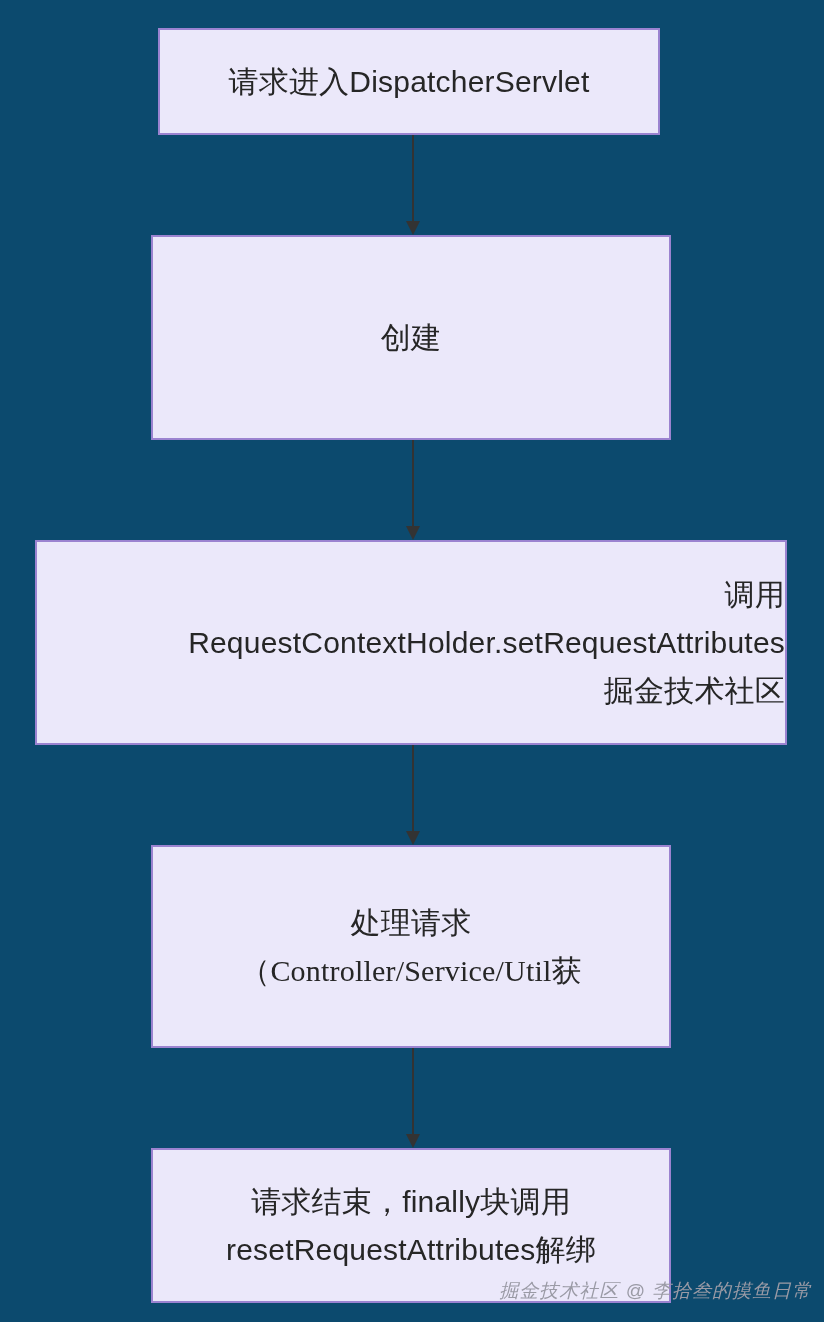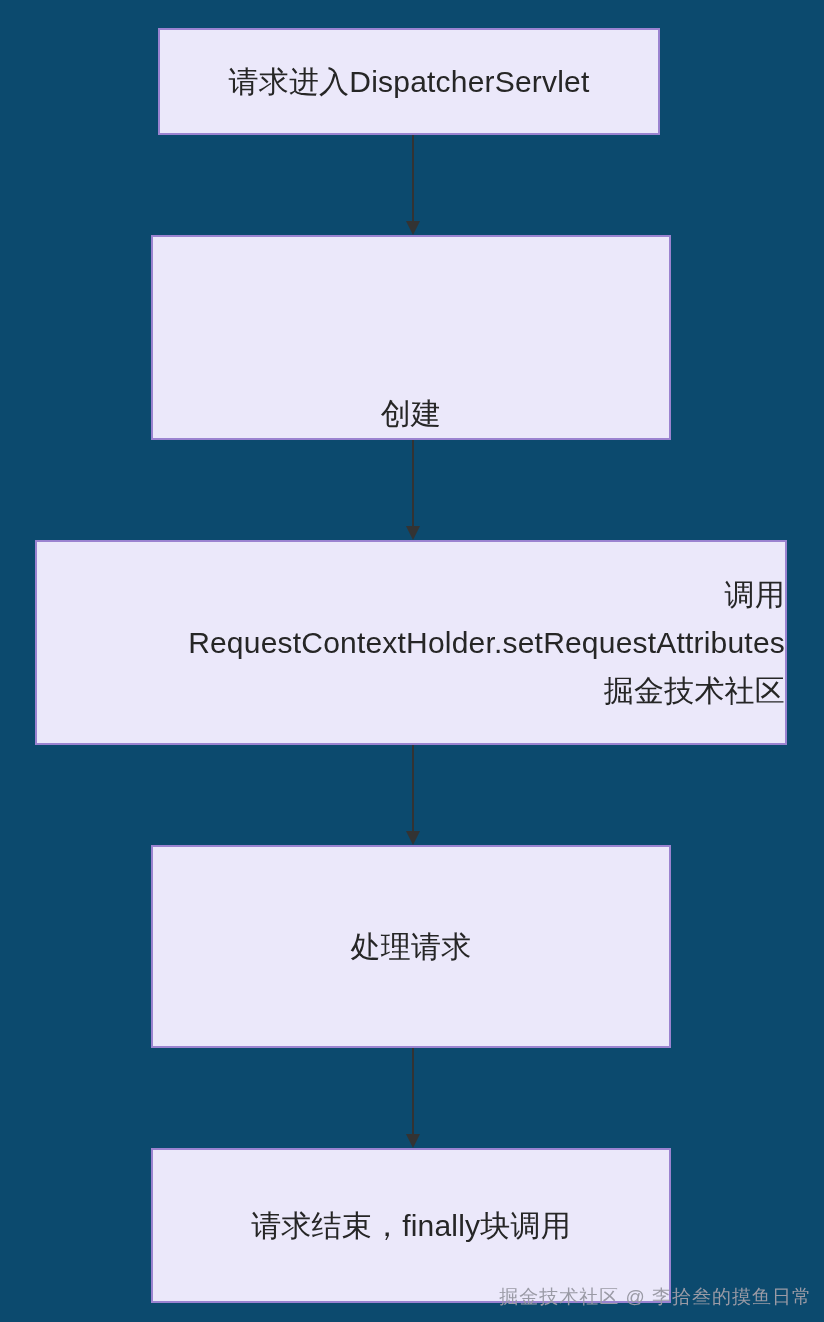--- a/index.html
+++ b/index.html
@@ -31,21 +31,21 @@
     line-height: 48px;
     text-align: center;
     letter-spacing: 0.2px;
     white-space: nowrap;
   }
   .node .ln {
     display: block;
   }
   
   #node-1 { left: 158px; top: 28px;   width: 502px; height: 107px; }
-  #node-2 { left: 151px; top: 235px;  width: 520px; height: 205px; justify-content: flex-end; }
+  #node-2 { left: 151px; top: 235px;  width: 520px; height: 205px; }
   #node-3 { left: 35px;  top: 540px;  width: 752px; height: 205px; align-items: flex-end; }
   #node-4 { left: 151px; top: 845px;  width: 520px; height: 203px; font-family: Liberation Serif, serif; }
   #node-5 { left: 151px; top: 1148px; width: 520px; height: 155px; }
 
   
   .edge {
     position: absolute;
     left: 406px;
     width: 14px;
   }
@@ -77,23 +77,24 @@
   #edge-3 .shaft { height: 88px; }
   #edge-3 .head  { top: 86px; }
 
   #edge-4 { top: 1048px; height: 100px; }
   #edge-4 .shaft { height: 88px; }
   #edge-4 .head  { top: 86px; }
 
   #watermark {
     position: absolute;
     right: 12px;
-    bottom: 12px;
+    bottom: 18px;
     font-size: 19px;
     color: #9a9aa5;
+    font-style: italic;
     letter-spacing: 1px;
     white-space: nowrap;
   }
 </style>
 </head>
 <body>
 
 <div id="canvas">
 
   <div class="node" id="node-1">
@@ -120,26 +121,28 @@
     <span class="ln">掘金技术社区</span>
   </div>
 
   <div class="edge" id="edge-3">
     <div class="shaft"></div>
     <div class="head"></div>
   </div>
 
   <div class="node" id="node-4">
     <span class="ln">处理请求</span>
+    <span class="ln">（Controller/Service/Util获</span>
   </div>
 
   <div class="edge" id="edge-4">
     <div class="shaft"></div>
     <div class="head"></div>
   </div>
 
   <div class="node" id="node-5">
     <span class="ln">请求结束，finally块调用</span>
+    <span class="ln">resetRequestAttributes解绑</span>
   </div>
 
   <div id="watermark">掘金技术社区 @ 李拾叁的摸鱼日常</div>
 
 </div>
 
 </body></html>

